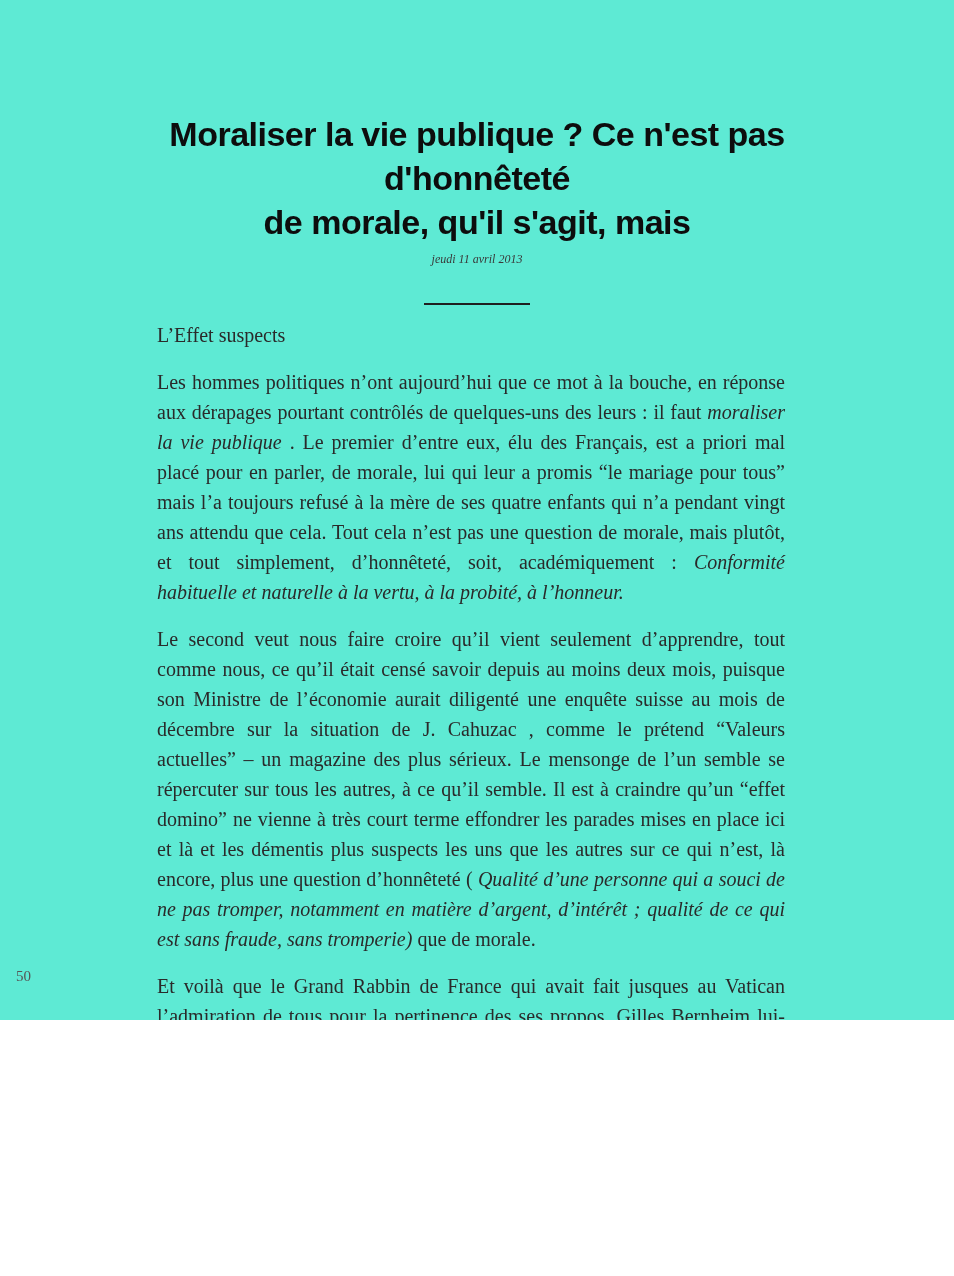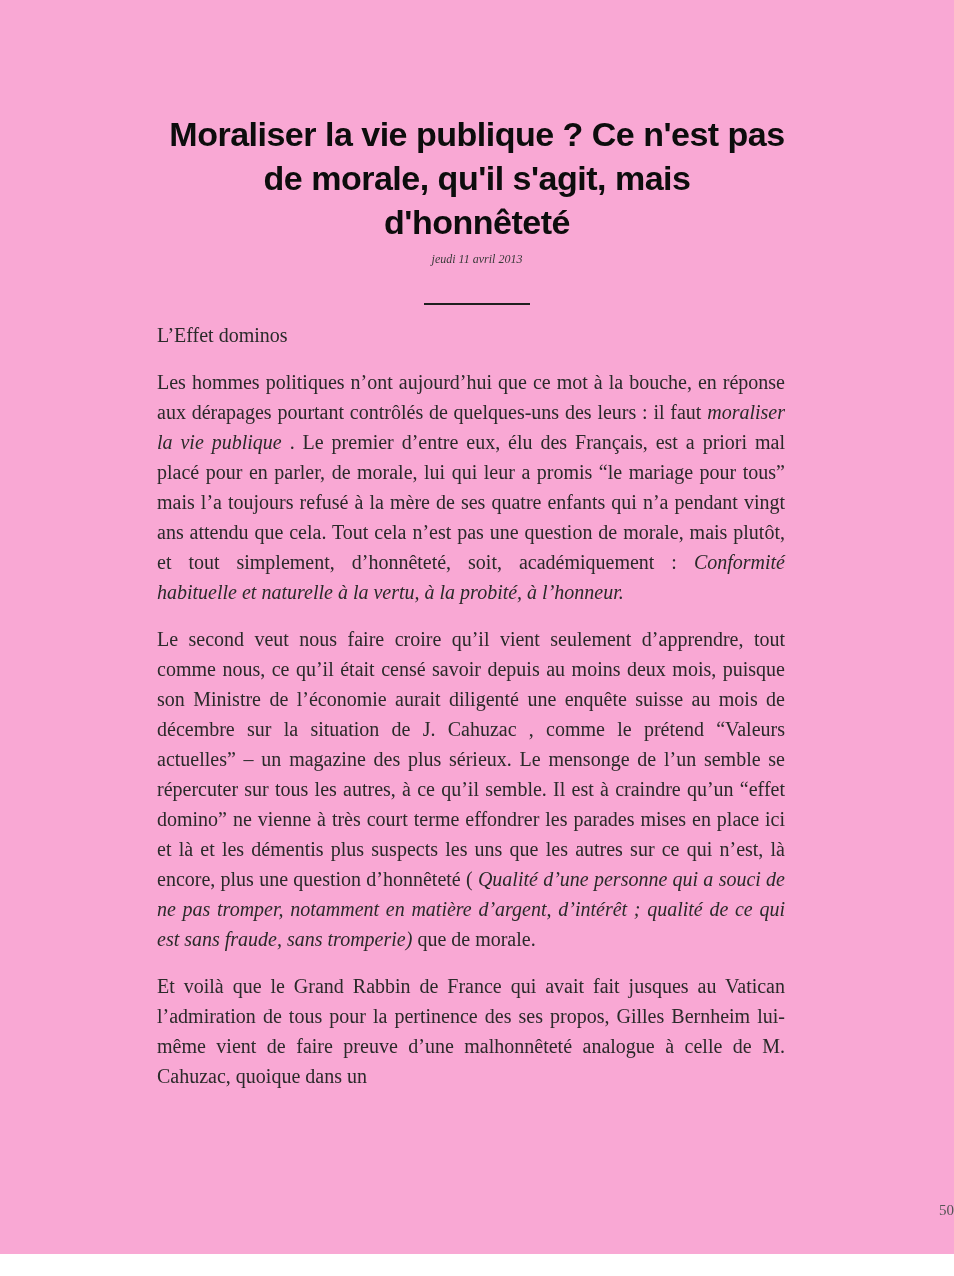--- a/index.html
+++ b/index.html
@@ -3,22 +3,22 @@
 <meta charset="utf-8">
 <style>
   html, body {
     margin: 0;
     padding: 0;
     background: #ffffff;
   }
   .page {
     position: relative;
     width: 954px;
-    height: 1254px;
-    background: #f9a8d4;
+    height: 1020px;
+    background: #5eead4;
     box-sizing: border-box;
     padding: 112px 157px 0 157px;
     overflow: hidden;
     color: #2a2a2a;
     font-family: "Liberation Serif", "DejaVu Serif", serif;
   }
   .title {
     margin: 0;
     font-family: "Liberation Sans", "DejaVu Sans", sans-serif;
     font-weight: 700;
@@ -52,44 +52,44 @@
   .para {
     margin: 17px 12px 0 0;
     font-size: 20px;
     line-height: 30px;
     text-align: justify;
     color: #2a2a2a;
   }
   .para .it { font-style: italic; }
   .page-number {
     position: absolute;
-    left: 10px;
+    left: 16px;
     right: 0;
     bottom: 35px;
-    text-align: right;
+    text-align: left;
     font-size: 15px;
     color: #555555;
   }
 </style>
 </head>
 <body>
 
 <div class="page">
 
   <h1 class="title">
     <span class="title-line">Moraliser la vie publique ? Ce n'est pas</span>
+    <span class="title-line">d'honnêteté</span>
     <span class="title-line">de morale, qu'il s'agit, mais</span>
-    <span class="title-line">d'honnêteté</span>
   </h1>
 
   <div class="date">jeudi 11 avril 2013</div>
 
   <div class="separator"></div>
 
-  <p class="heading">L’Effet dominos</p>
+  <p class="heading">L’Effet suspects</p>
 
   <p class="para"><span>Les hommes politiques n’ont aujourd’hui que ce mot à la bouche, en réponse aux dérapages pourtant contrôlés de quelques-uns des leurs : il faut </span><span class="it">moraliser la vie publique</span><span> . Le premier d’entre eux, élu des Français, est a priori mal placé pour en parler, de morale, lui qui leur a promis “le mariage pour tous” mais l’a toujours refusé à la mère de ses quatre enfants qui n’a pendant vingt ans attendu que cela. Tout cela n’est pas une question de morale, mais plutôt, et tout simplement, d’honnêteté, soit, académiquement : </span><span class="it">Conformité habituelle et naturelle à la vertu, à la probité, à l’honneur.</span></p>
 
   <p class="para"><span>Le second veut nous faire croire qu’il vient seulement d’apprendre, tout comme nous, ce qu’il était censé savoir depuis au moins deux mois, puisque son Ministre de l’économie aurait diligenté une enquête suisse au mois de décembre sur la situation de J. Cahuzac , comme le prétend “Valeurs actuelles” – un magazine des plus sérieux. Le mensonge de l’un semble se répercuter sur tous les autres, à ce qu’il semble. Il est à craindre qu’un “effet domino” ne vienne à très court terme effondrer les parades mises en place ici et là et les démentis plus suspects les uns que les autres sur ce qui n’est, là encore, plus une question d’honnêteté ( </span><span class="it">Qualité d’une personne qui a souci de ne pas tromper, notamment en matière d’argent, d’intérêt ; qualité de ce qui est sans fraude, sans tromperie)</span><span> que de morale.</span></p>
 
   <p class="para"><span>Et voilà que le Grand Rabbin de France qui avait fait jusques au Vatican l’admiration de tous pour la pertinence des ses propos, Gilles Bernheim lui-même vient de faire preuve d’une malhonnêteté analogue à celle de M. Cahuzac, quoique dans un</span></p>
 
   <div class="page-number">50</div>
 
 </div>

